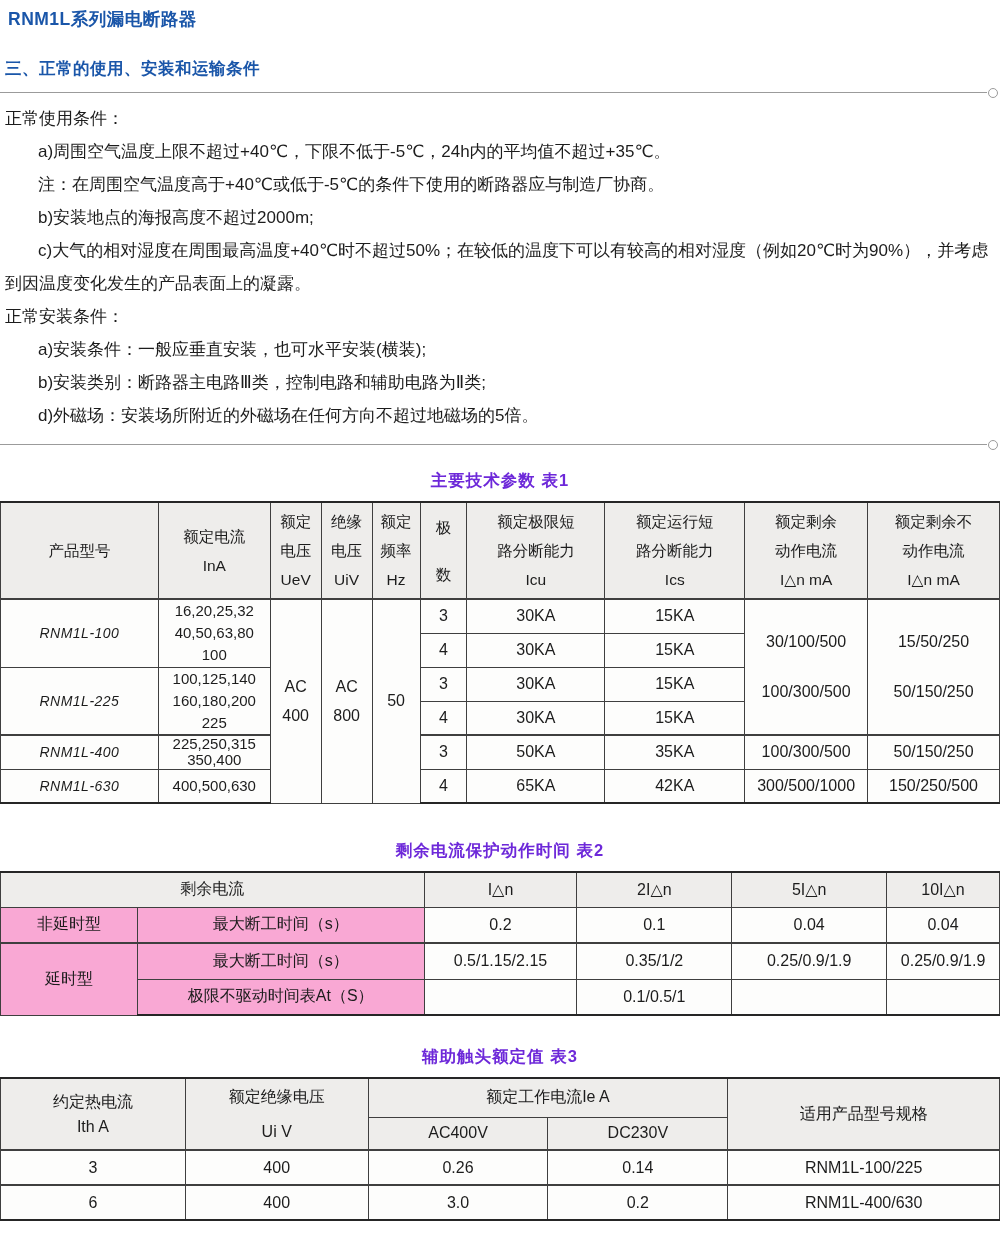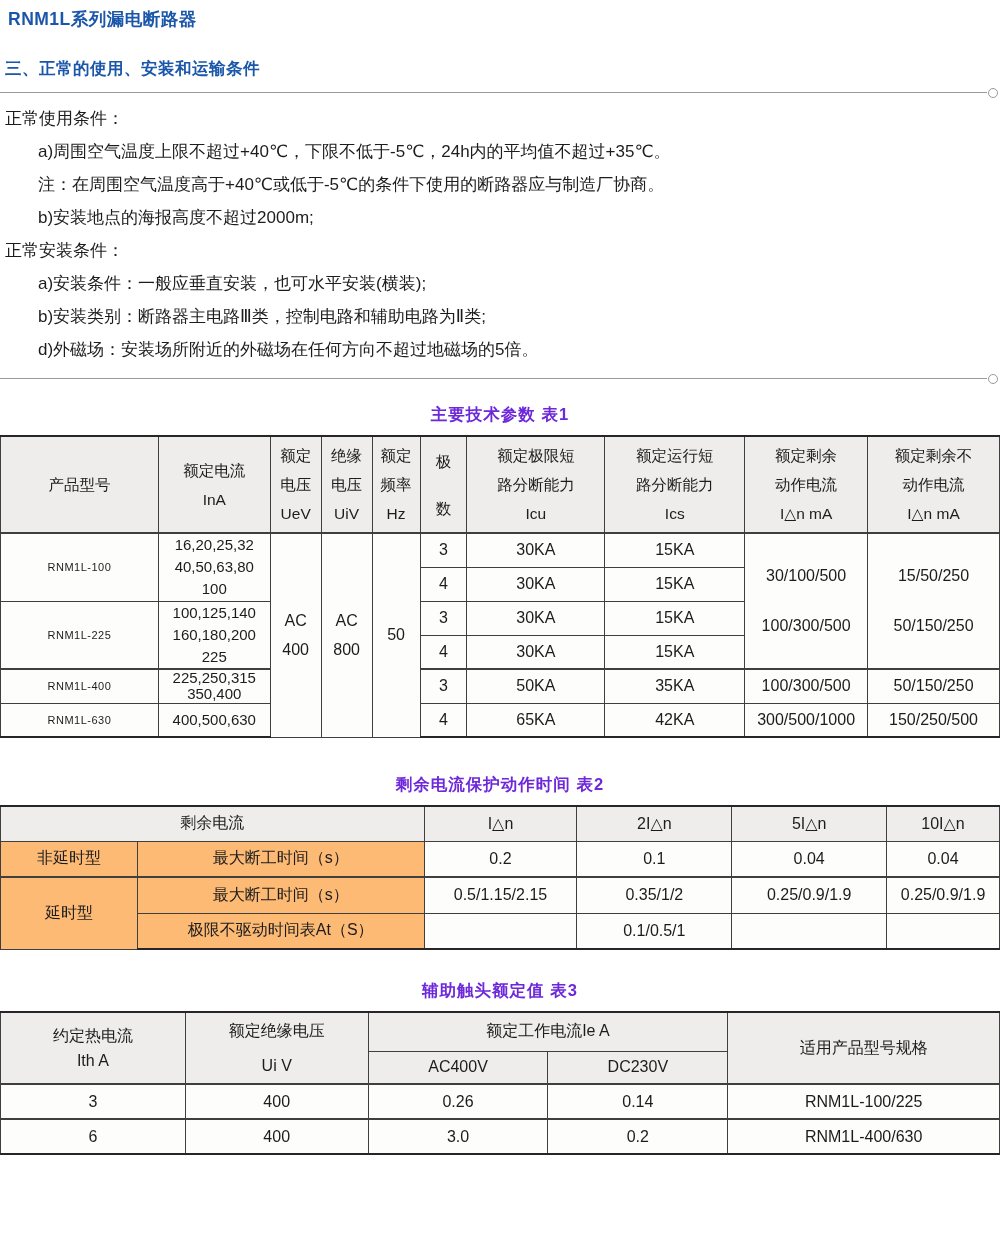--- a/index.html
+++ b/index.html
@@ -44,27 +44,27 @@
   
   .t1 tr.hdr{height:97px;}
   .t1 tr.hdr td{border-bottom-width:2px;line-height:29px;font-size:15.5px;}
   .t1 tr.hdr td.poles-h{line-height:47px;}
   .t1 tr.r{height:34px;}
   .t1 tr.heavy td{border-top-width:2px;}
   .t1 td.currents{font-size:15px;line-height:22px;}
   .t1 td.currents2{font-size:15px;line-height:16px;}
   .t1 td.volt{line-height:29px;}
   .t1 td.spread{line-height:50px;font-size:16px;}
-  .t1 td.model{font-size:11px;letter-spacing:.5px;}
+  .t1 td.model{font-size:14px;letter-spacing:.5px;font-style:italic;}
 
   
   .t2 tr.hdr{height:35px;}
   .t2 tr.r{height:36px;}
   .t2 tr.heavy td{border-top-width:2px;}
-  .t2 td.lbl{background:#fdba74;}
+  .t2 td.lbl{background:#f9a8d4;}
 
   
   .t3 tr.h1{height:38px;}
   .t3 tr.h2{height:32px;}
   .t3 tr.r{height:35px;}
   .t3 tr.r td{border-top-width:2px;}
   .t3 td.ui-split{line-height:35px;}
   .t3 td.ith{line-height:25px;}
 </style>
 </head>
@@ -78,20 +78,21 @@
   <div class="divider">
     <div class="divider-line"></div>
     <div class="divider-ring"></div>
   </div>
 
   <div class="bodytext">
     <p>正常使用条件：</p>
     <p class="ind">a)周围空气温度上限不超过+40℃，下限不低于-5℃，24h内的平均值不超过+35℃。</p>
     <p class="ind">注：在周围空气温度高于+40℃或低于-5℃的条件下使用的断路器应与制造厂协商。</p>
     <p class="ind">b)安装地点的海报高度不超过2000m;</p>
+    <p class="ind">c)大气的相对湿度在周围最高温度+40℃时不超过50%；在较低的温度下可以有较高的相对湿度（例如20℃时为90%），并考虑到因温度变化发生的产品表面上的凝露。</p>
     <p>正常安装条件：</p>
     <p class="ind">a)安装条件：一般应垂直安装，也可水平安装(横装);</p>
     <p class="ind">b)安装类别：断路器主电路Ⅲ类，控制电路和辅助电路为Ⅱ类;</p>
     <p class="ind">d)外磁场：安装场所附近的外磁场在任何方向不超过地磁场的5倍。</p>
   </div>
 
   <div class="divider">
     <div class="divider-line"></div>
     <div class="divider-ring"></div>
   </div>

